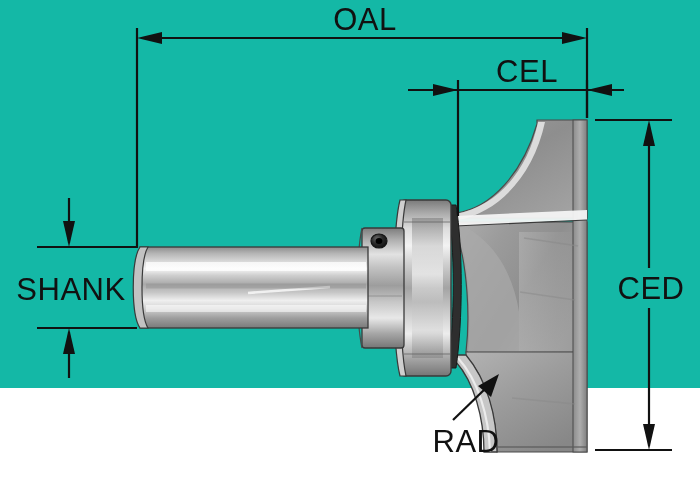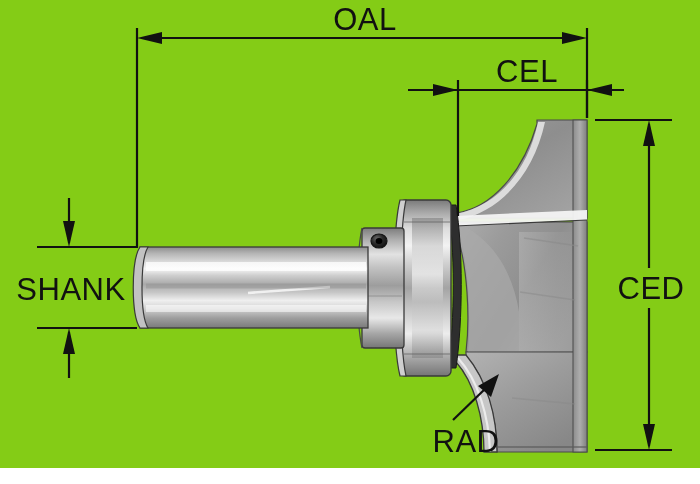--- a/index.html
+++ b/index.html
@@ -9,22 +9,22 @@
   }
   body {
     width: 700px;
     height: 484px;
     overflow: hidden;
     font-family: "Liberation Sans", sans-serif;
   }
   #diagram-root {
     position: relative;
     width: 700px;
-    height: 468px;
-    background: #84cc16;
+    height: 388px;
+    background: #14b8a6;
   }
   svg.drawing {
     display: block;
     width: 700px;
     height: 484px;
   }
   .dim-text {
     font-family: "Liberation Sans", sans-serif;
     font-size: 31px;
     fill: #111111;

